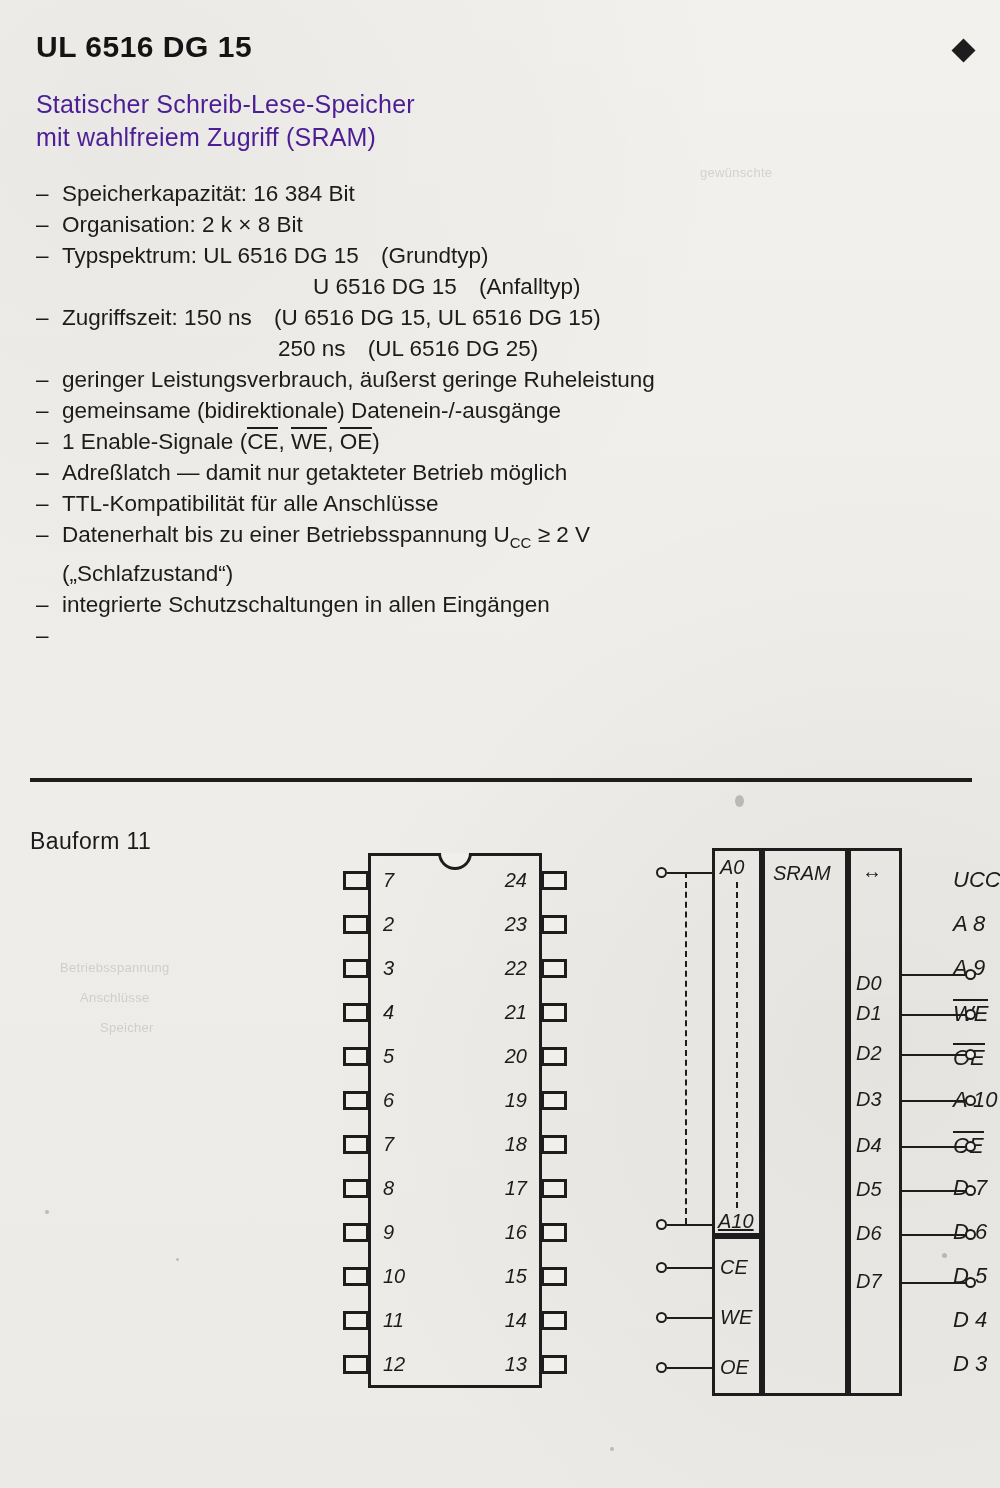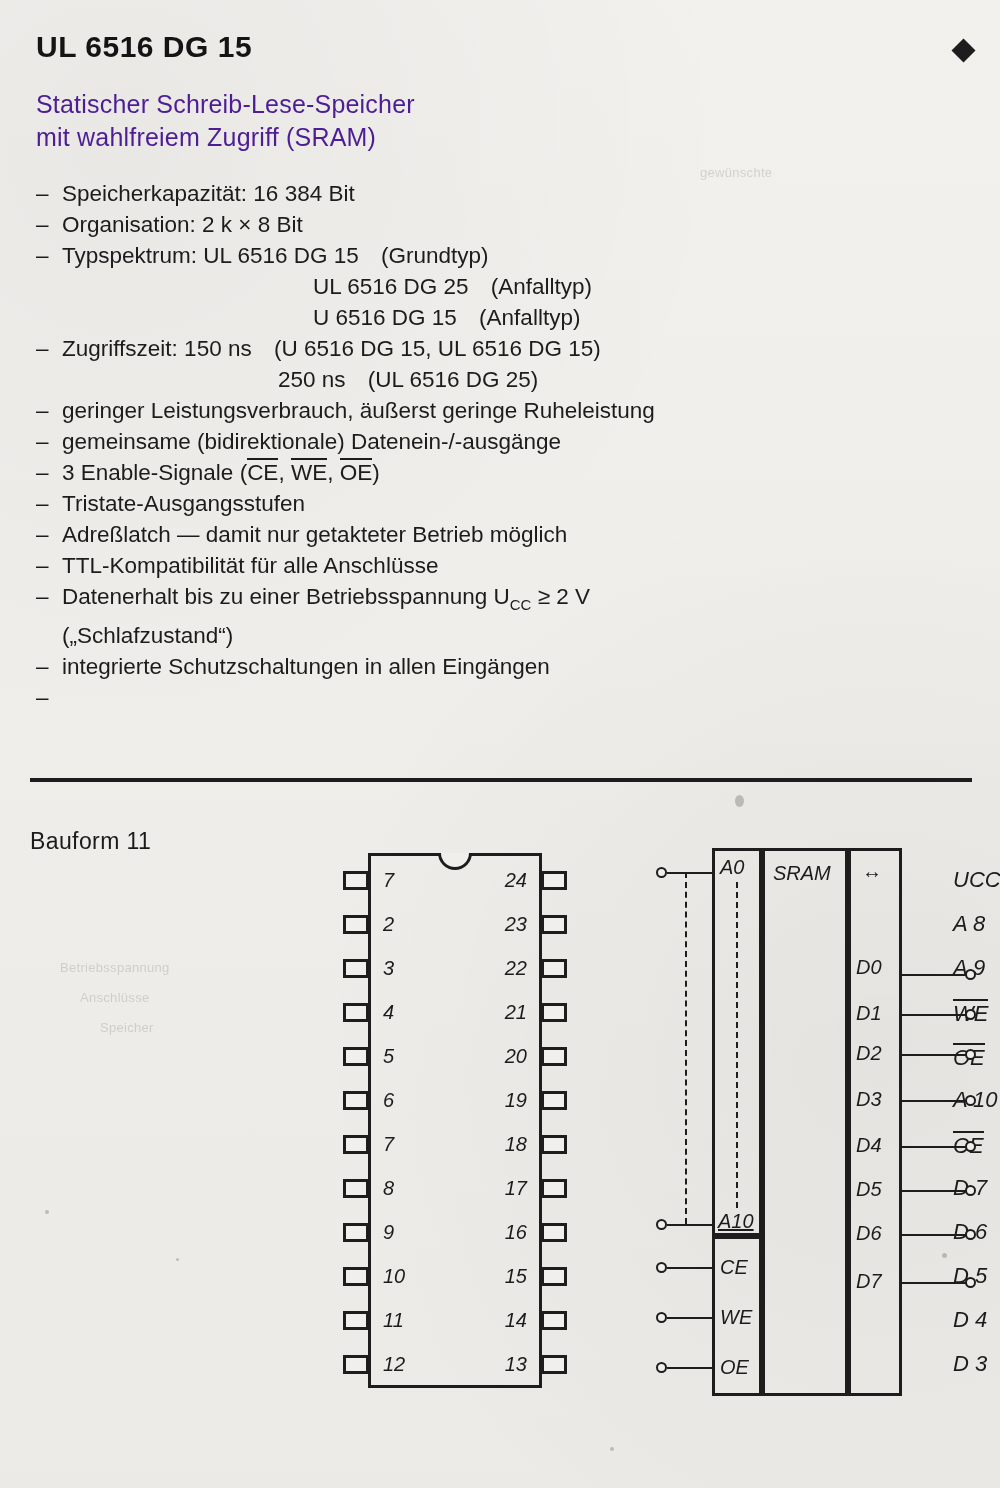--- a/index.html
+++ b/index.html
@@ -277,24 +277,20 @@
       <span class="dash">–</span>
       <span>Organisation: 2 k × 8 Bit</span>
     </div>
 
     <div class="b-row">
       <span class="dash">–</span>
       <span>Typspektrum:  UL 6516 DG 15</span>
       <span class="paren">(Grundtyp)</span>
     </div>
 
-    <div class="ind-1">
-      <span>UL 6516 DG 25</span>
-      <span class="paren">(Anfalltyp)</span>
-    </div>
 
     <div class="ind-1">
       <span>U 6516 DG 15</span>
       <span class="paren">(Anfalltyp)</span>
     </div>
 
     <div class="b-row">
       <span class="dash">–</span>
       <span>Zugriffszeit: 150 ns</span>
       <span class="paren">(U 6516 DG 15, UL 6516 DG 15)</span>
@@ -310,26 +306,25 @@
       <span>geringer Leistungsverbrauch, äußerst geringe Ruheleistung</span>
     </div>
 
     <div class="b-row">
       <span class="dash">–</span>
       <span>gemeinsame (bidirektionale) Datenein-/-ausgänge</span>
     </div>
 
     <div class="b-row">
       <span class="dash">–</span>
-      <span>3 Enable-Signale (</span><span class="ovl">CE</span><span>, </span><span class="ovl">WE</span><span>, </span><span class="ovl">OE</span><span>)</span>
-    </div>
-
-    <div class="b-row">
-      <span class="dash">–</span>
-      <span>Tristate-Ausgangsstufen</span>
+      <span>1 Enable-Signale (</span><span class="ovl">CE</span><span>, </span><span class="ovl">WE</span><span>, </span><span class="ovl">OE</span><span>)</span>
+    </div>
+
+    <div class="b-row">
+      <span class="dash">–</span>
     </div>
 
     <div class="b-row">
       <span class="dash">–</span>
       <span>Adreßlatch — damit nur getakteter Betrieb möglich</span>
     </div>
 
     <div class="b-row">
       <span class="dash">–</span>
       <span>TTL-Kompatibilität für alle Anschlüsse</span>
@@ -461,21 +456,21 @@
     <div class="wire" style="left:27px; top:419px; width:48px;"></div>
 
     <div class="bk-lbl" style="left:80px; top:458px;">WE</div>
     <div class="term" style="left:16px; top:464px;"></div>
     <div class="wire" style="left:27px; top:469px; width:48px;"></div>
 
     <div class="bk-lbl" style="left:80px; top:508px;">OE</div>
     <div class="term" style="left:16px; top:514px;"></div>
     <div class="wire" style="left:27px; top:519px; width:48px;"></div>
 
-    <div class="bk-lbl" style="left:216px; top:108px;">D0</div>
+    <div class="bk-lbl" style="left:216px; top:124px;">D0</div>
     <div class="wire" style="left:262px; top:126px; width:64px;"></div>
     <div class="term" style="left:325px; top:121px;"></div>
 
     <div class="bk-lbl" style="left:216px; top:154px;">D1</div>
     <div class="wire" style="left:262px; top:166px; width:64px;"></div>
     <div class="term" style="left:325px; top:161px;"></div>
 
     <div class="bk-lbl" style="left:216px; top:194px;">D2</div>
     <div class="wire" style="left:262px; top:206px; width:64px;"></div>
     <div class="term" style="left:325px; top:201px;"></div>

